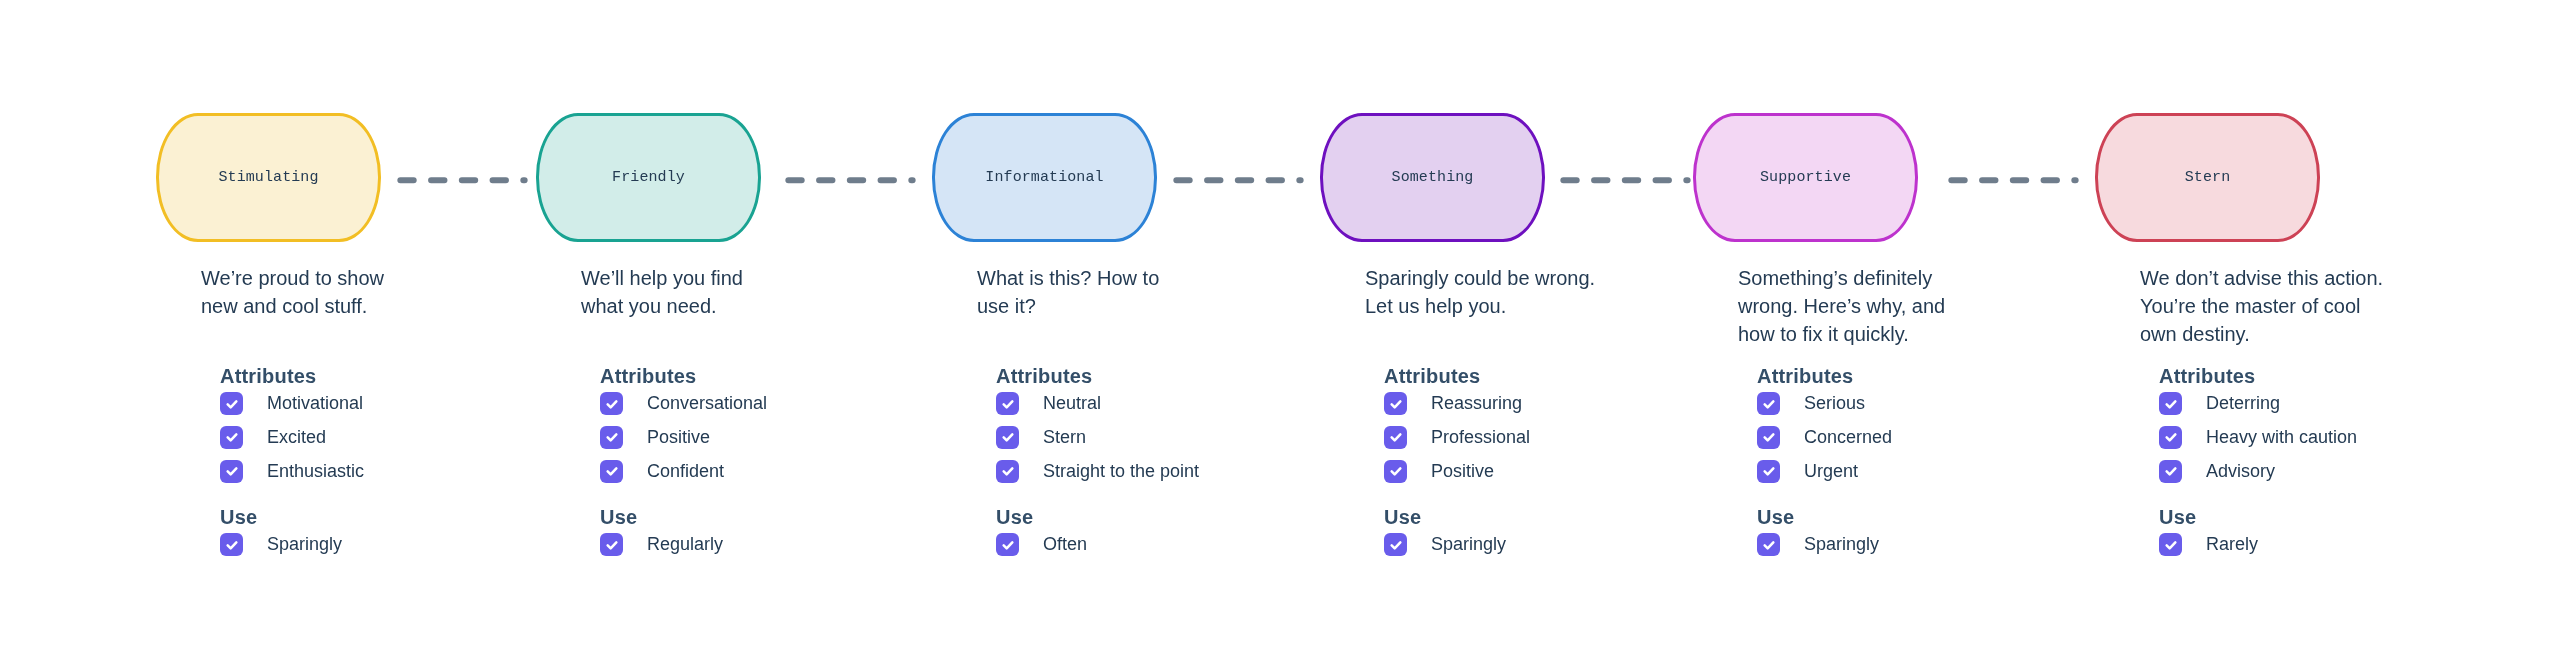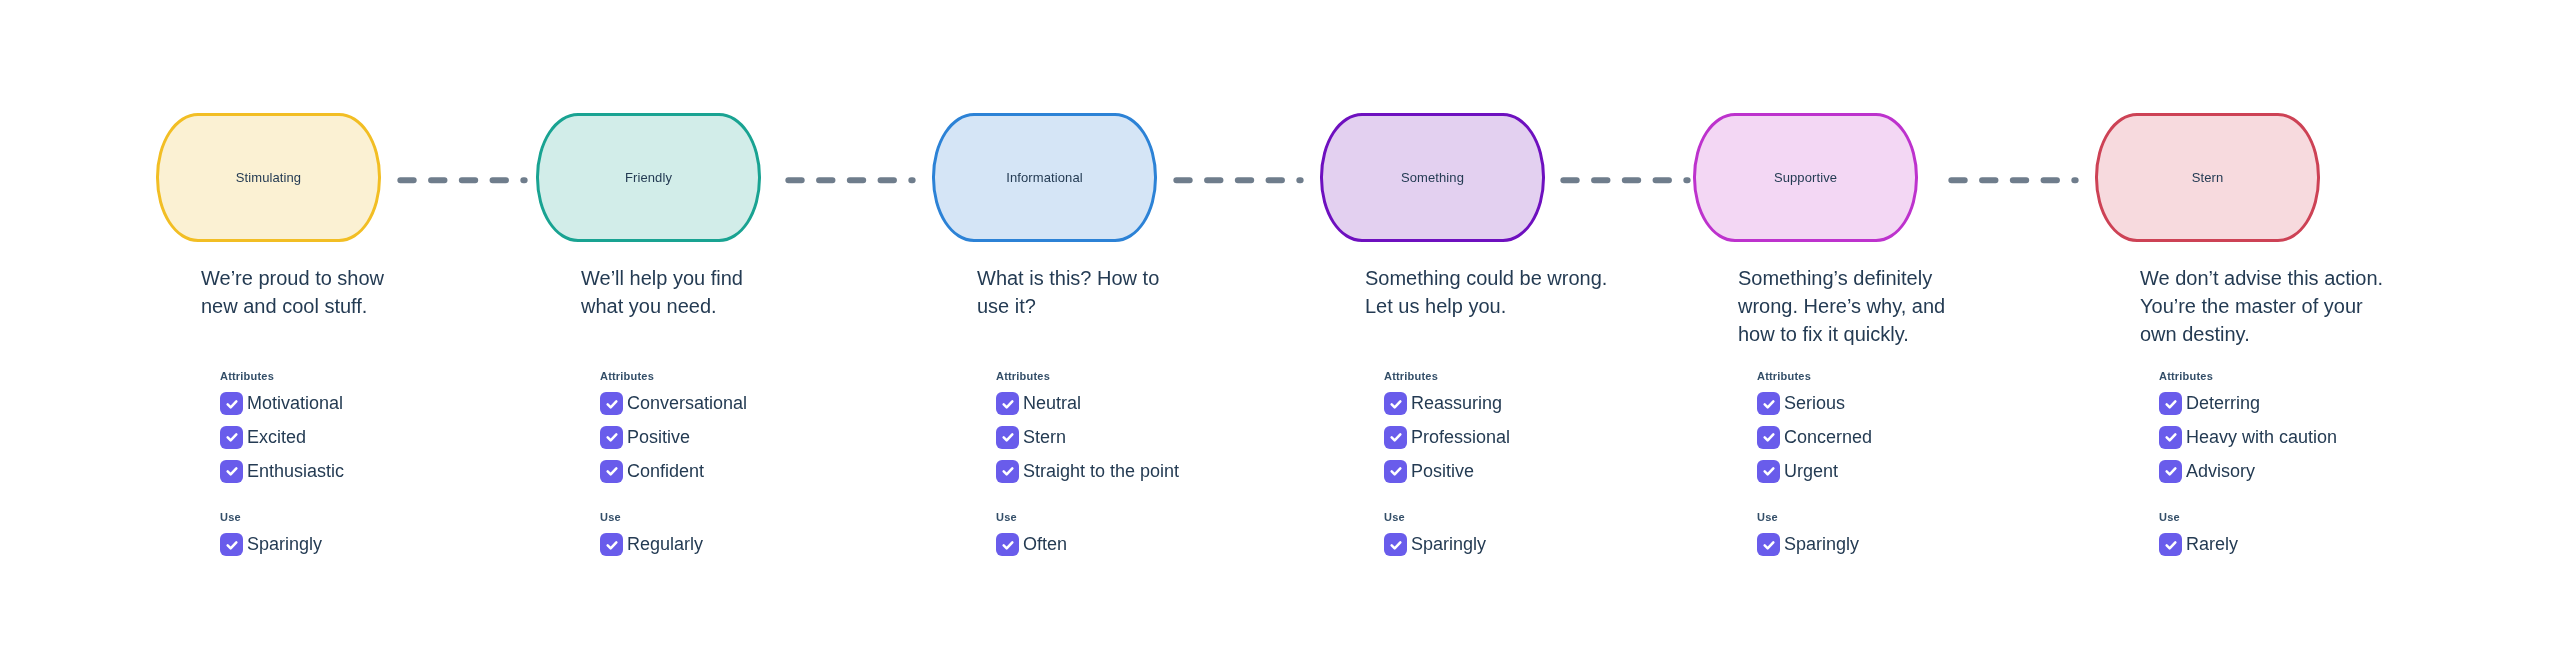--- a/index.html
+++ b/index.html
@@ -22,46 +22,47 @@
 
   .pill {
     width: 225px; height: 129px;
     box-sizing: border-box;
     background: var(--pill-fill, #eee);
     border: 3.4px solid var(--pill-border, #999);
     border-radius: 42px / 64px;
     display: flex; align-items: center; justify-content: center;
   }
   .pill-label {
-    font-size: 13px;
+    font-size: 15px;
     letter-spacing: 0.1px;
     color: var(--text-color, #243B53);
+    font-family: Liberation Mono, monospace;
   }
   .description {
     margin: 21.5px 0 0 45px;
     height: 102px;
     width: 322px;
     font-size: 20px;
     line-height: 28px;
     white-space: pre-line;
     color: var(--text-color, #243B53);
   }
   .sections { margin-left: 64px; }
   .section-header {
-    font-size: 11px;
+    font-size: 20px;
     font-weight: 700;
     line-height: 20px;
     margin-bottom: 6.7px;
     color: var(--header-color, #334E68);
     letter-spacing: 0.2px;
   }
   .use-header { margin-top: 24px; }
   .check-row {
     display: flex; align-items: center;
-    height: 23px; margin-bottom: 10.7px; gap: 4px; text-align: center;
+    height: 23px; margin-bottom: 10.7px; gap: 24px; text-align: center;
   }
   .checkbox {
     width: 23px; height: 23px; flex: 0 0 23px;
     background: var(--checkbox-color, #695CEB);
     border-radius: 6px;
     display: flex; align-items: center; justify-content: center;
   }
   .checkbox svg { display: block; }
   .check-label { font-size: 18px; color: var(--text-color, #243B53); }
 
@@ -233,21 +234,21 @@
           </span>
         <span class="check-label">Often</span>
       </div>
     </div>
   </div>
 
   <div class="column col-4" style="--pill-border: #6E10BF; --pill-fill: #E3D0F0;">
     <div class="pill">
       <span class="pill-label">Something</span>
     </div>
-    <div class="description">Something could be wrong.
+    <div class="description">Sparingly could be wrong.
 Let us help you.</div>
     <div class="sections">
       <div class="section-header">Attributes</div>
       <div class="check-row">
         <span class="checkbox">
             <svg width="16" height="16" viewBox="0 0 24 24">
               <path d="M5.5 12.5 L10 17 L18.5 8" stroke="#ffffff" stroke-width="3.8" fill="none" stroke-linecap="round" stroke-linejoin="round"></path>
             </svg>
           </span>
         <span class="check-label">Reassuring</span>
@@ -323,21 +324,21 @@
         <span class="check-label">Sparingly</span>
       </div>
     </div>
   </div>
 
   <div class="column col-6" style="--pill-border: #CD4255; --pill-fill: #F7DADE;">
     <div class="pill">
       <span class="pill-label">Stern</span>
     </div>
     <div class="description">We don’t advise this action.
-You’re the master of your
+You’re the master of cool
 own destiny.</div>
     <div class="sections">
       <div class="section-header">Attributes</div>
       <div class="check-row">
         <span class="checkbox">
             <svg width="16" height="16" viewBox="0 0 24 24">
               <path d="M5.5 12.5 L10 17 L18.5 8" stroke="#ffffff" stroke-width="3.8" fill="none" stroke-linecap="round" stroke-linejoin="round"></path>
             </svg>
           </span>
         <span class="check-label">Deterring</span>

